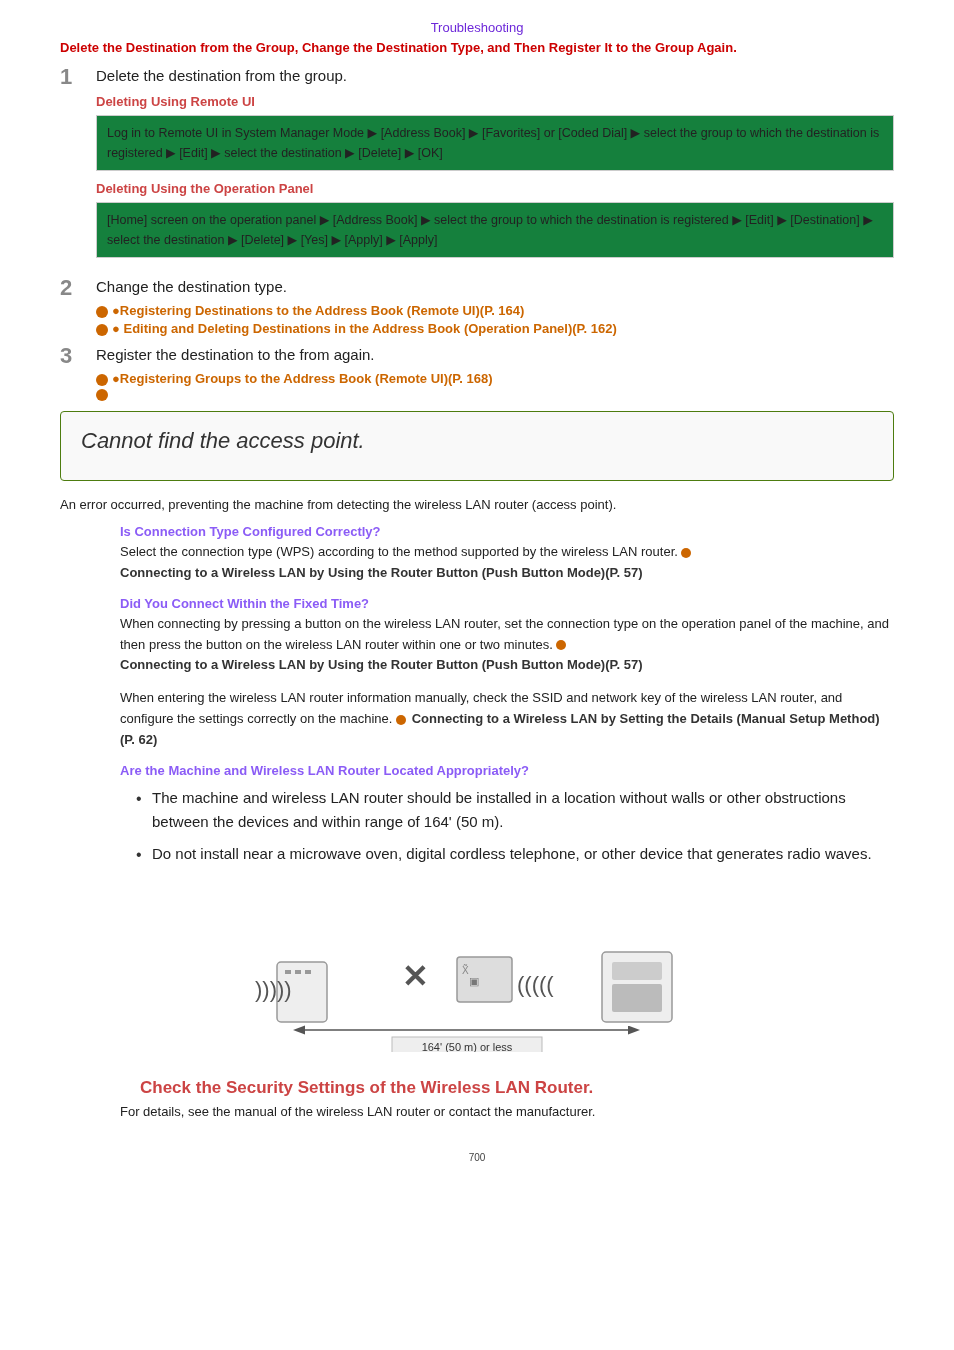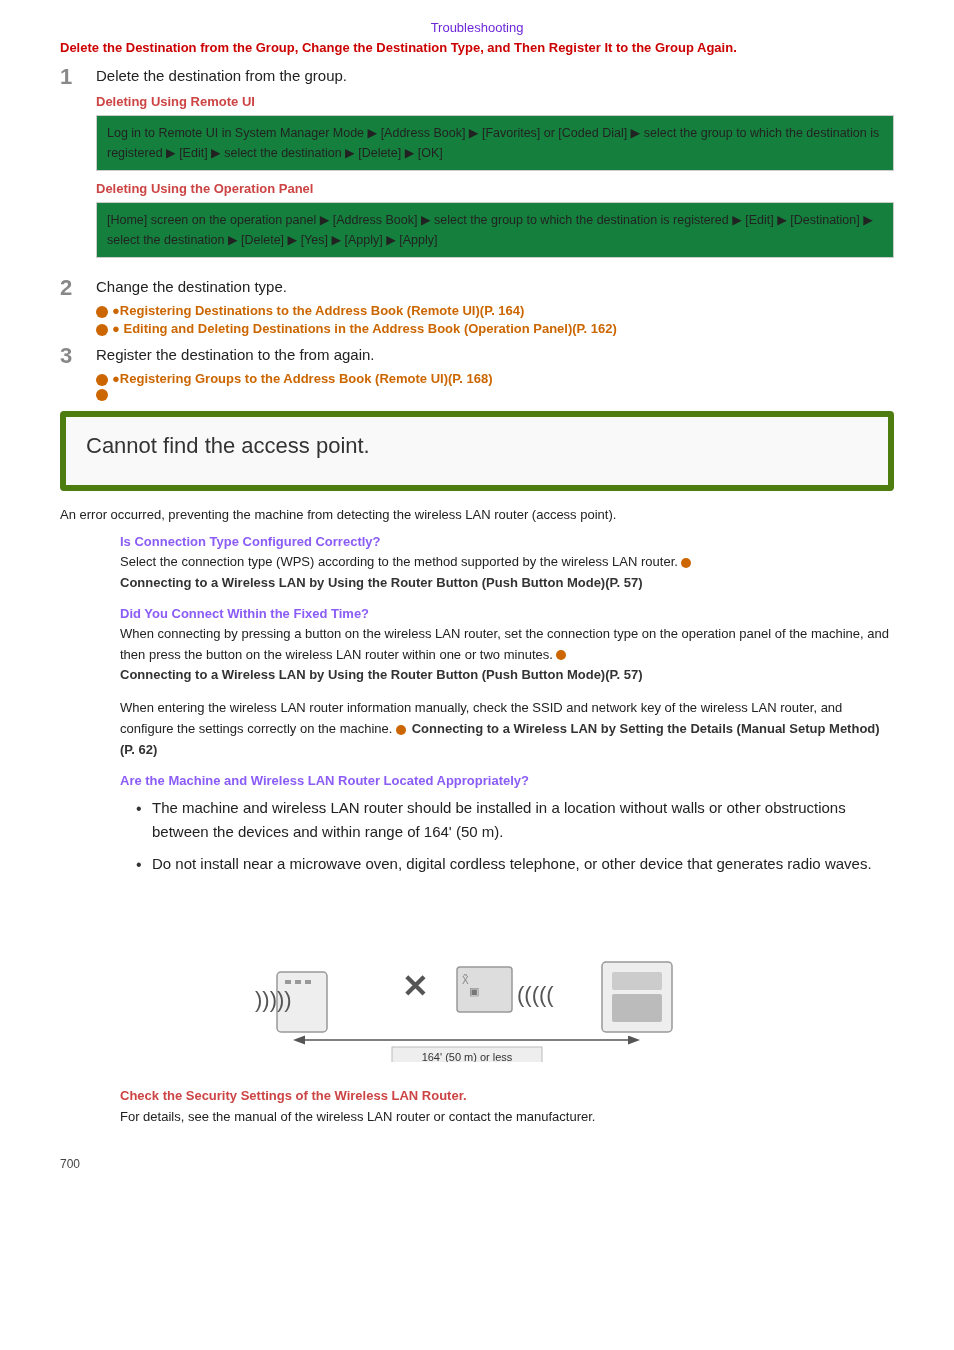--- a/index.html
+++ b/index.html
@@ -80,25 +80,26 @@
       display: inline-block;
       width: 10px;
       height: 10px;
       border-radius: 50%;
       background: #c60;
       flex-shrink: 0;
       vertical-align: middle;
       margin-right: 2px;
     }
     .access-point-section {
-      border: 6px solid #4d7c0f;
+      border: 1px solid #4d7c0f;
       border-radius: 4px;
       padding: 16px 20px;
       margin-bottom: 16px;
       background: #f9f9f9;
+      font-style: italic;
     }
     .access-point-title {
       font-size: 22px;
       color: #333;
       font-weight: normal;
       margin-bottom: 10px;
     }
     .error-text {
       font-size: 13px;
       margin-bottom: 2px;
@@ -144,30 +145,32 @@
       margin: 16px 0;
       padding: 10px;
     }
     .diagram-svg {
       display: block;
       margin: 0 auto;
     }
     .check-title {
       color: #c44;
       font-weight: bold;
-      font-size: 13px;
+      font-size: 17px;
       margin-bottom: 4px;
+      margin-left: 20px;
     }
     .check-body {
       font-size: 13px;
       line-height: 1.6;
     }
     .page-number {
+      text-align: center;
       margin-top: 30px;
-      font-size: 12px;
+      font-size: 10px;
       color: #444;
     }
   </style>
 </head>
 <body>
 
 <div class="page-header">
   <span>Troubleshooting</span>
 </div>
 

